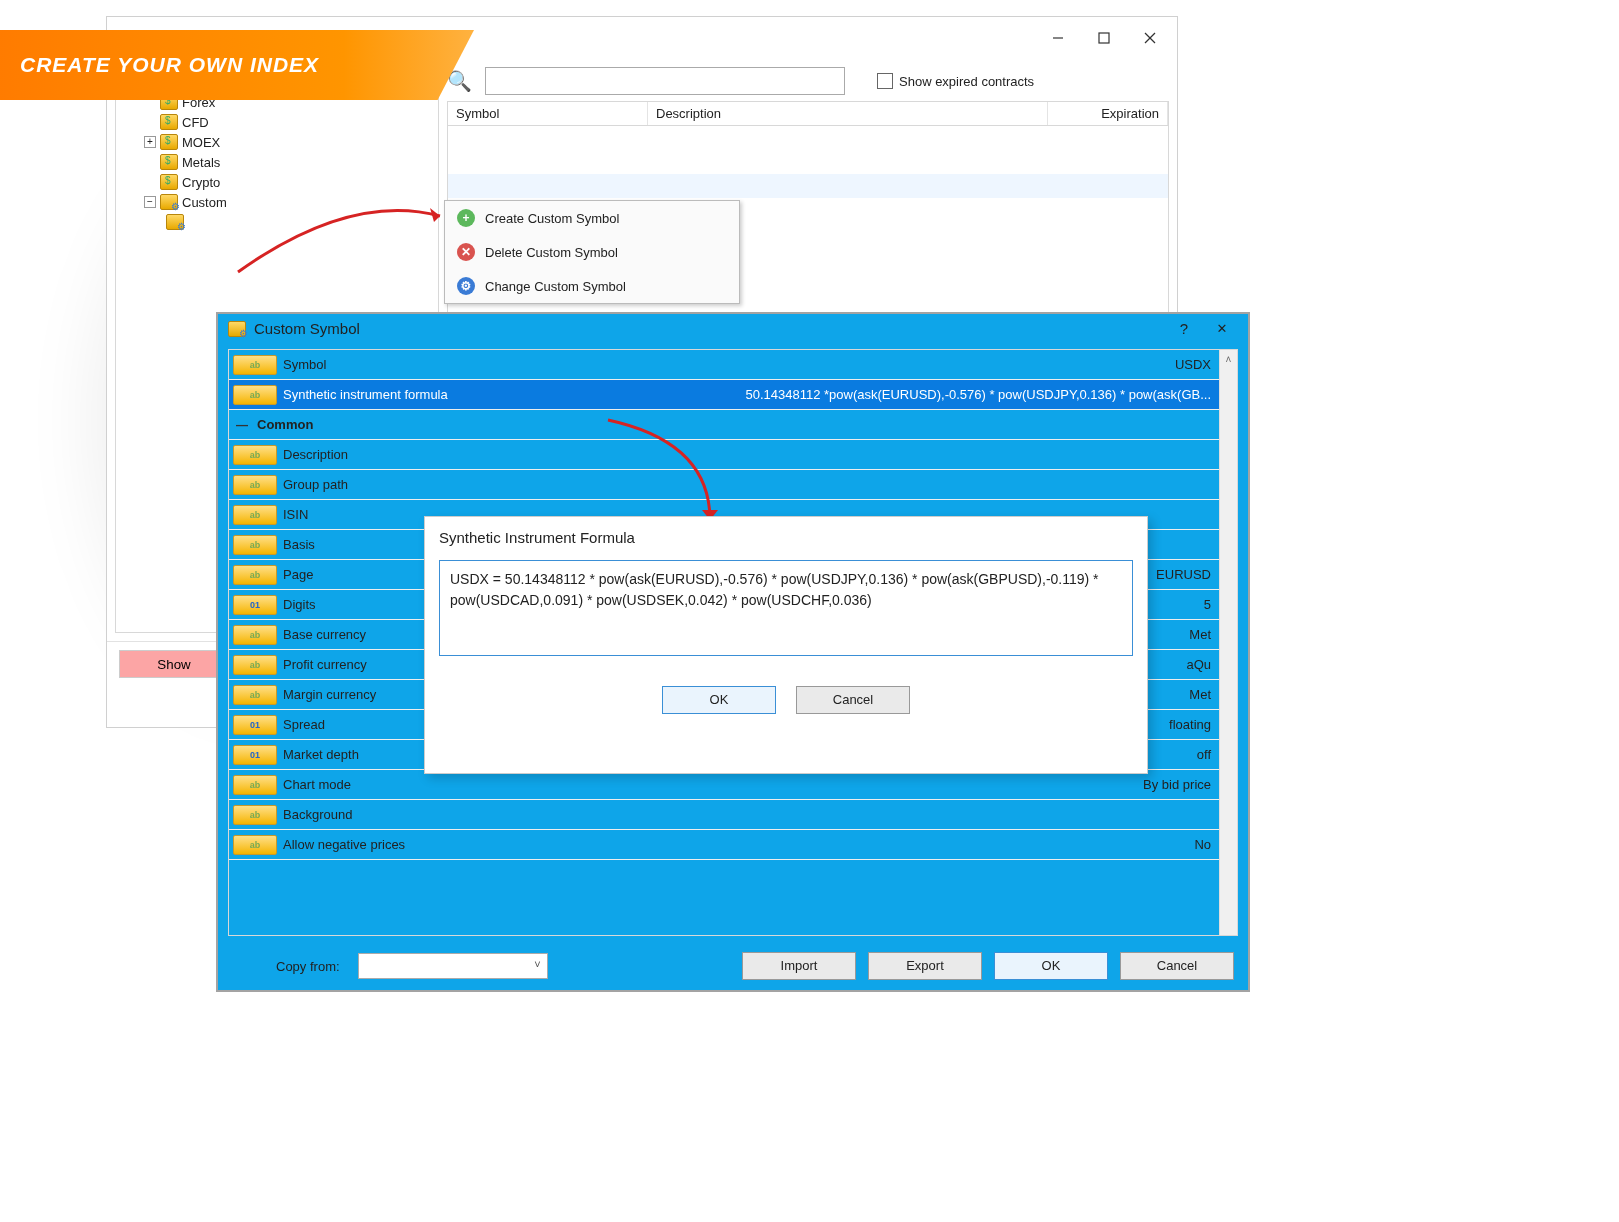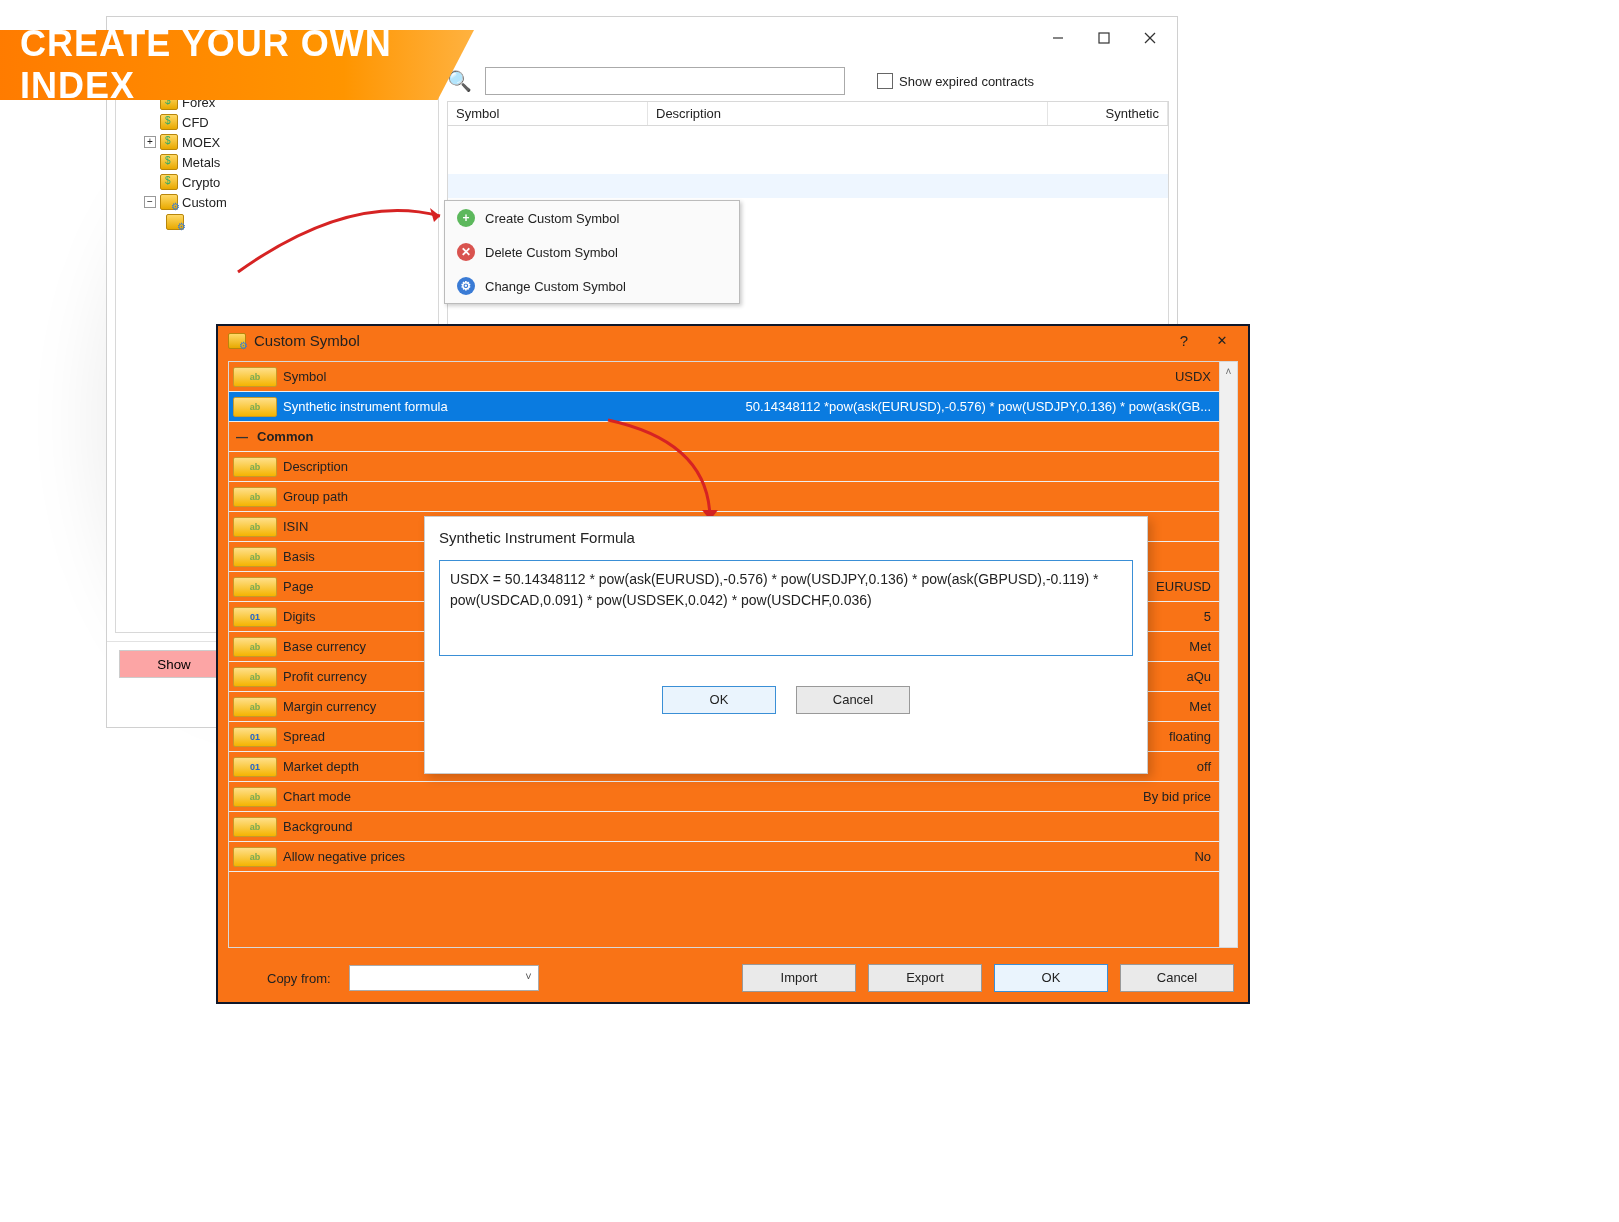--- a/index.html
+++ b/index.html
@@ -1,18 +1,18 @@
 <!DOCTYPE html>
 <html><head>
 <meta charset="utf-8">
 <style>
 * { box-sizing: border-box; margin: 0; padding: 0; }
 body { font-family: "Segoe UI", Tahoma, sans-serif; font-size: 13px; background: #fff; width: 1619px; height: 1222px; position: relative; color: #222; }
 .banner { position: absolute; left: -20px; top: 30px; width: 520px; height: 70px; background: linear-gradient(90deg, #ff7a00 0%, #ff9500 70%, #ffb84d 100%); clip-path: polygon(0 0, 95% 0, 88% 100%, 0 100%); display: flex; align-items: center; padding-left: 40px; z-index: 10; }
-.banner-text { color: #fff; font-weight: 700; font-size: 36px; letter-spacing: 1px; }
+.banner-text { color: #fff; font-weight: 700; font-style: italic; font-size: 21px; letter-spacing: 1px; }
 .shadow1 { position: absolute; left: 50px; top: 95px; width: 400px; height: 650px; background: radial-gradient(ellipse at center, rgba(0,0,0,0.15), transparent 70%); filter: blur(20px); z-index: 0; }
 .win1 { position: absolute; left: 106px; top: 16px; width: 1072px; height: 712px; background: #fff; border: 1px solid #d0d0d0; z-index: 2; }
 .titlebar { display: flex; justify-content: flex-end; align-items: center; height: 42px; padding-right: 4px; }
 .title-btn { width: 46px; height: 32px; display: flex; align-items: center; justify-content: center; font-size: 14px; color: #333; cursor: pointer; }
 .title-btn svg { width: 12px; height: 12px; }
 .tabstrip { display: flex; border-bottom: 1px solid #d8d8d8; padding-left: 400px; }
 .tab { padding: 6px 24px; border: 1px solid #d8d8d8; border-bottom: none; background: #fff; margin-right: 2px; }
 .w1-body { display: flex; height: calc(100% - 42px - 36px - 50px); }
 .tree-pane { width: 324px; border: 1px solid #d8d8d8; margin: 8px; background: #fff; padding: 4px 6px; }
 .tree-row { display: flex; align-items: center; padding: 2px 0; gap: 4px; }
@@ -43,38 +43,38 @@
 .context-menu { position: absolute; left: 444px; top: 200px; width: 296px; border: 1px solid #bbb; background: #fafafa; box-shadow: 2px 2px 4px rgba(0,0,0,0.2); z-index: 5; }
 .cm-item { display: flex; align-items: center; gap: 10px; padding: 8px 12px; }
 .cm-icon { width: 18px; height: 18px; border-radius: 50%; display: flex; align-items: center; justify-content: center; color: #fff; font-weight: bold; font-size: 12px; }
 .cm-plus { background: #5cb85c; }
 .cm-x { background: #d9534f; }
 .cm-gear { background: #3a7bd5; }
 
 .arrow { position: absolute; z-index: 8; pointer-events: none; }
 .arrow svg { overflow: visible; }
 
-.win2 { position: absolute; left: 216px; top: 324px; width: 1034px; height: 680px; border: 2px solid #0f172a; background: #f97316; z-index: 6; display: flex; flex-direction: column; }
+.win2 { position: absolute; left: 216px; top: 312px; width: 1034px; height: 680px; border: 2px solid #a3a3a3; background: #0ea5e9; z-index: 6; display: flex; flex-direction: column; }
 .w2-title { display: flex; align-items: center; padding: 6px 10px; gap: 8px; }
 .w2-title-text { flex: 1; font-size: 15px; }
 .help-btn { width: 28px; text-align: center; font-size: 15px; cursor: pointer; }
 .close-btn { width: 32px; text-align: center; cursor: pointer; }
 .prop-grid { flex: 1; margin: 6px 10px; border: 1px solid #d8d8d8; overflow: hidden; position: relative; }
 .prop-scroll { position: absolute; right: 0; top: 0; bottom: 0; width: 18px; background: #f0f0f0; border-left: 1px solid #ddd; }
 .scroll-up { position: absolute; top: 0; left: 0; right: 0; height: 18px; display: flex; align-items: center; justify-content: center; font-size: 10px; color: #666; }
 .prop-row { display: flex; height: 30px; align-items: center; border-bottom: 1px solid #eee; }
 .prop-row.sel { background: #0a7be0; color: #fff; }
 .prop-row.group .prop-label { font-weight: bold; }
 .prop-icon { width: 44px; height: 20px; margin: 0 4px; border: 1px solid #c79a2a; background: linear-gradient(180deg,#ffe08a,#f5b400); border-radius: 2px; display: flex; align-items: center; justify-content: center; font-size: 9px; color: #7a5; font-weight: bold; }
 .prop-icon.num { color: #26c; }
 .prop-icon.group-exp { background: none; border: none; width: 18px; font-size: 12px; color: #333; }
 .prop-label { width: 370px; padding-left: 2px; }
 .prop-val { flex: 1; text-align: right; padding-right: 26px; white-space: nowrap; overflow: hidden; text-overflow: ellipsis; }
 .w2-footer { display: flex; align-items: center; gap: 12px; padding: 10px 14px; }
-.w2-footer label { margin-left: 35px; margin-right: 6px; }
+.w2-footer label { margin-left: 44px; margin-right: 6px; }
 .sel-box { width: 190px; height: 26px; border: 1px solid #aaa; background: #fff; position: relative; }
 .sel-box::after { content: "˅"; position: absolute; right: 6px; top: 4px; font-size: 11px; color: #555; }
 .btn { width: 114px; height: 28px; border: 1px solid #999; background: #eaeaea; text-align: center; line-height: 26px; cursor: pointer; }
 .btn.primary { border: 1px solid #3a8fd6; background: #eaf4fd; }
 
 .win3 { position: absolute; left: 424px; top: 516px; width: 724px; height: 258px; border: 1px solid #ccc; background: #fff; box-shadow: 4px 4px 10px rgba(0,0,0,0.18); z-index: 9; display: flex; flex-direction: column; padding: 12px 14px; }
 .w3-title { font-size: 15px; margin-bottom: 14px; }
 .formula-box { border: 1px solid #3a8fd6; padding: 8px 10px; height: 96px; font-size: 14px; line-height: 1.5; }
 .w3-btns { display: flex; justify-content: center; gap: 20px; margin-top: 30px; }
 
@@ -152,21 +152,21 @@
         <span class="bino-icon">🔍</span>
         <input class="search-box" placeholder="" style="">
         <div class="checkbox-row">
           <span class="cb"></span>
           <span>Show expired contracts</span>
         </div>
       </div>
       <div class="table-head">
         <div class="th th1">Symbol</div>
         <div class="th th2">Description</div>
-        <div class="th th3">Synthetic</div>
+        <div class="th th3">Expiration</div>
       </div>
       <div class="table-body">
         <div class="row-alt"></div>
         <div class="row-alt"></div>
         <div class="row-sel"></div>
       </div>
     </div>
   </div>
   <div class="footer">
     <button class="show-btn">Show</button>

